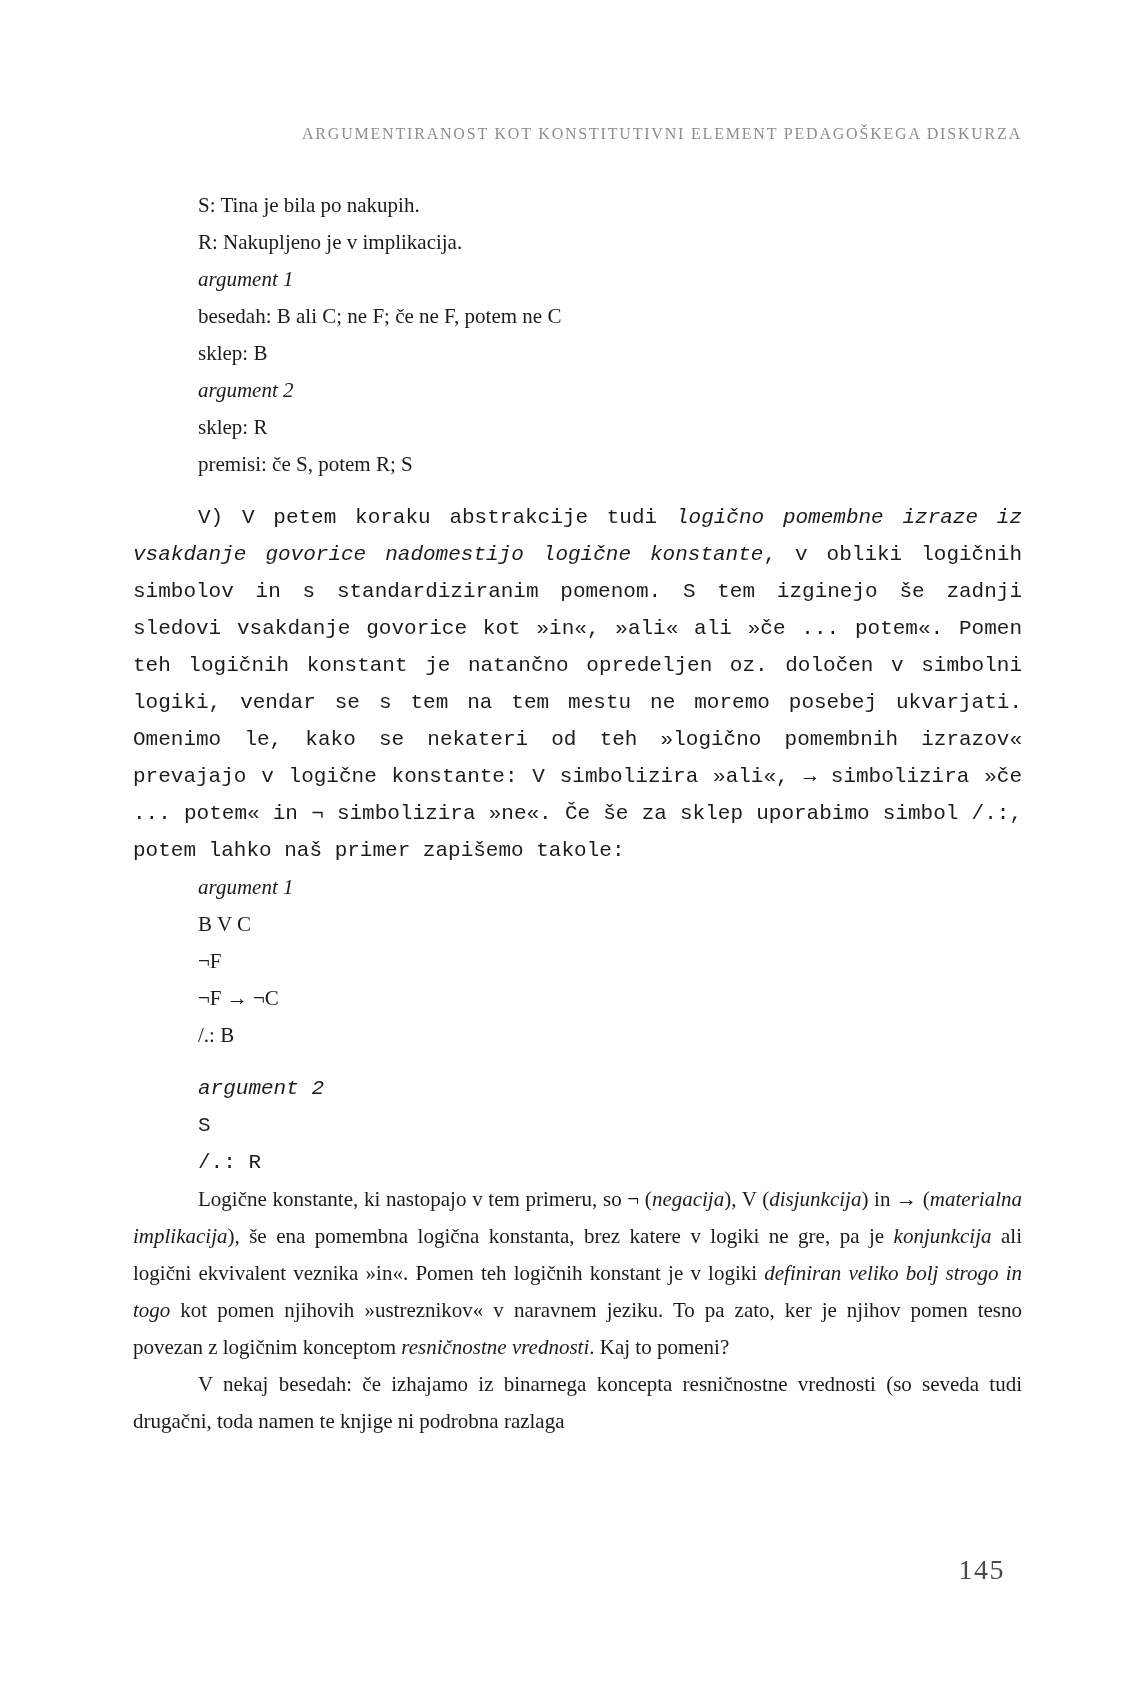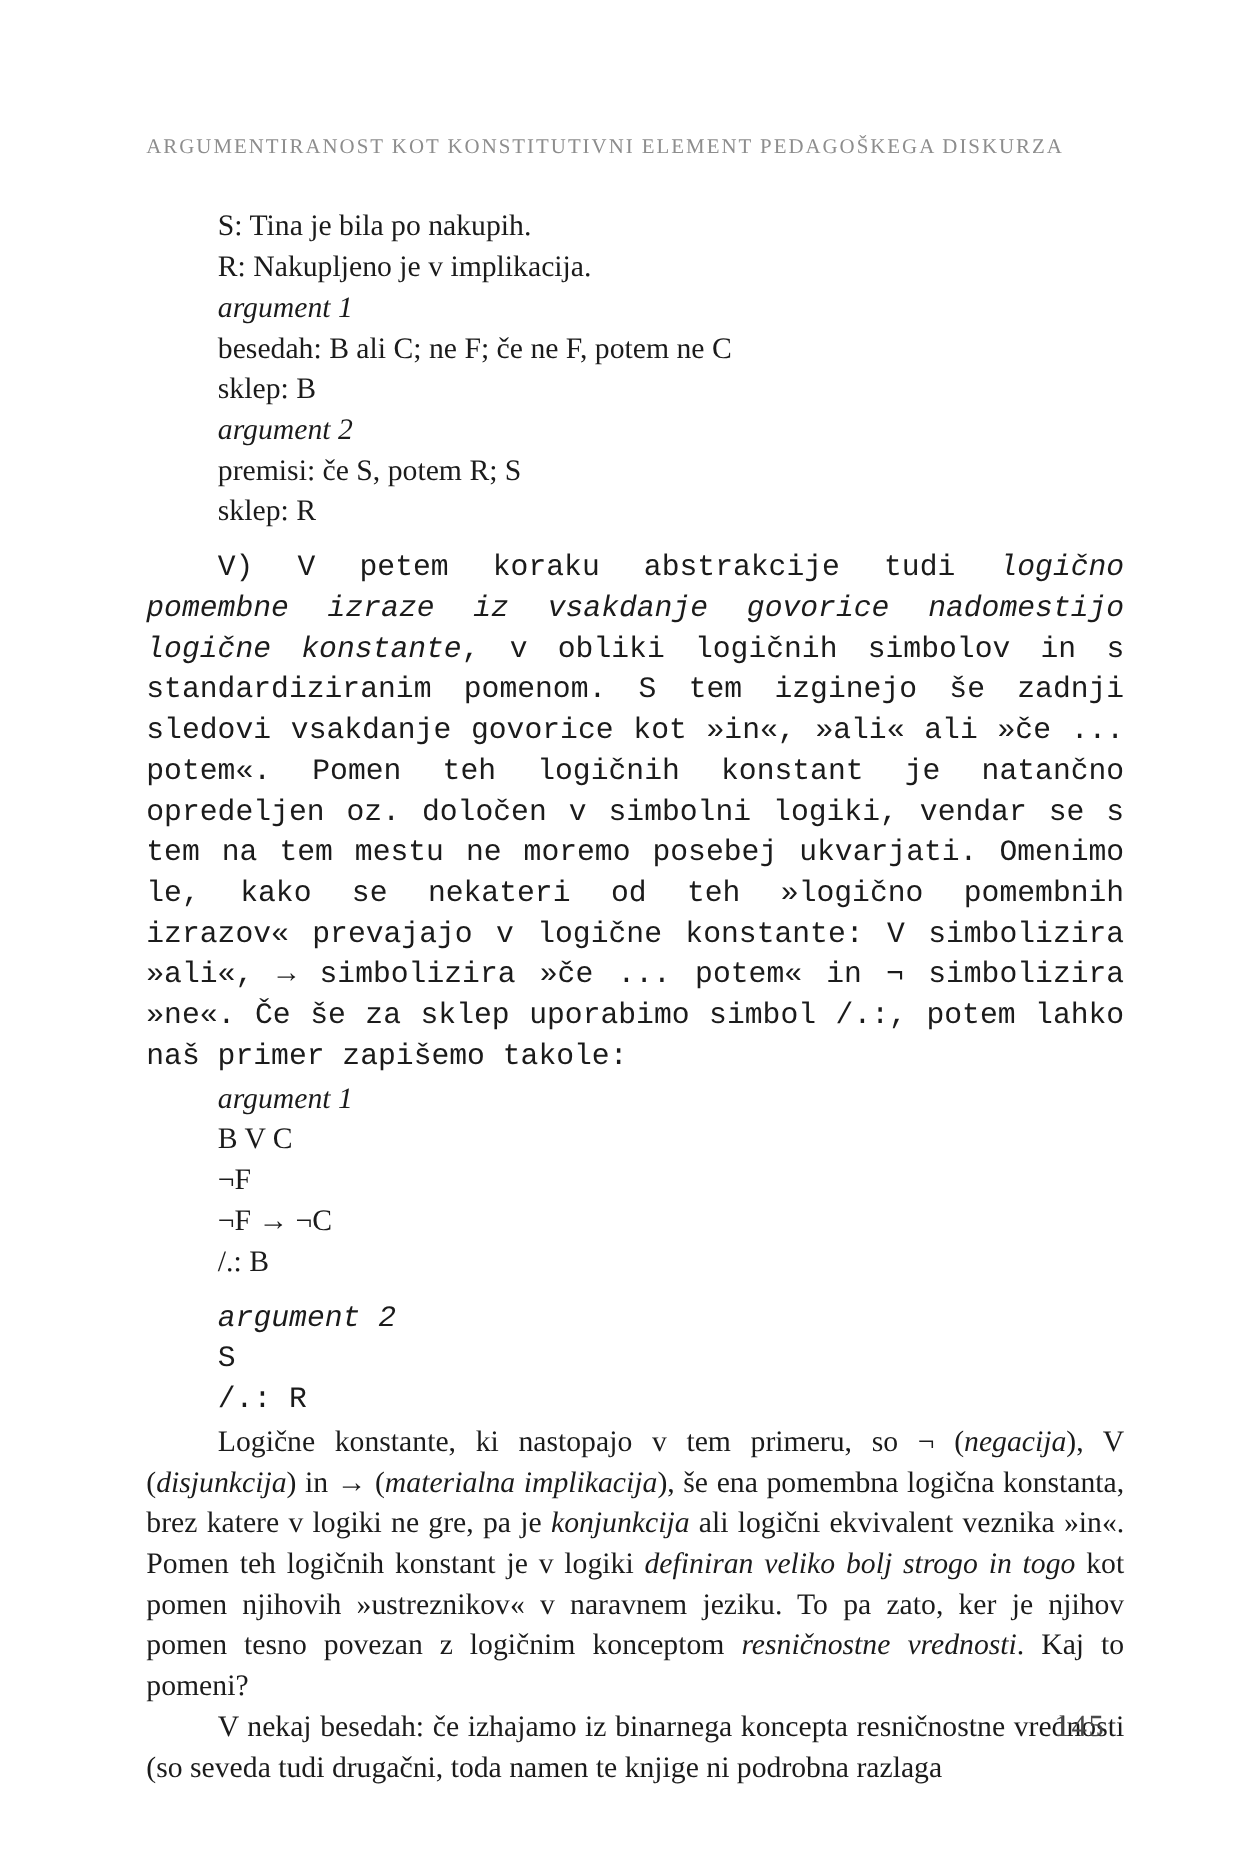--- a/index.html
+++ b/index.html
@@ -17,29 +17,29 @@
     color: var(--color-text);
     overflow: hidden;
   }
   .page {
     position: relative;
     width: 1145px;
     height: 1684px;
     padding: 122px 123px 0 133px;
   }
   .running-header {
-    text-align: left;
-    font-size: 19px;
+    text-align: right;
+    font-size: 16px;
     line-height: 23px;
     letter-spacing: 1.8px;
     color: var(--color-header);
     margin-bottom: 42px;
     white-space: nowrap;
   }
-  .body-text { font-size: 27px; line-height: 37px; }
+  .body-text { font-size: 21px; line-height: 37px; }
   .vblock { margin-left: 65px; }
   .vblock .vline { min-height: 37px; }
   .para {
     text-align: justify;
     text-indent: 65px;
   }
   .it { font-style: italic; }
   .mt14 { }
   .mt16 { margin-top: 16px; font-family: Liberation Mono, monospace; }
   .page-number {
@@ -62,22 +62,22 @@
   <section class="body-text vblock">
       <div class="vline"><span>S: Tina je bila po nakupih.</span></div>
       <div class="vline"><span>R: Nakupljeno je v implikacija.</span></div>
     </section>
 
   <section class="body-text vblock mt14">
       <div class="vline"><span class="it">argument 1</span></div>
       <div class="vline"><span>besedah: B ali C; ne F; če ne F, potem ne C</span></div>
       <div class="vline"><span>sklep: B</span></div>
       <div class="vline"><span class="it">argument 2</span></div>
+      <div class="vline"><span>sklep: R</span></div>
       <div class="vline"><span>premisi: če S, potem R; S</span></div>
-      <div class="vline"><span>sklep: R</span></div>
     </section>
 
   <p class="body-text para mt16"><span>V) V petem koraku abstrakcije tudi </span><span class="it">logično pomembne izraze iz vsakdanje govorice nadomestijo logične konstante</span><span>, v obliki logičnih simbolov in s standardiziranim pomenom. S tem izginejo še zadnji sledovi vsakdanje govorice kot »in«, »ali« ali »če ... potem«. Pomen teh logičnih konstant je natančno opredeljen oz. določen v simbolni logiki, vendar se s tem na tem mestu ne moremo posebej ukvarjati. Omenimo le, kako se nekateri od teh »logično pomembnih izrazov« prevajajo v logične konstante: V simbolizira »ali«, → simbolizira »če ... potem« in ¬ simbolizira »ne«. Če še za sklep uporabimo simbol /.:, potem lahko naš primer zapišemo takole:</span></p>
 
   <section class="body-text vblock mt14">
       <div class="vline"><span class="it">argument 1</span></div>
       <div class="vline"><span>B V C</span></div>
       <div class="vline"><span>¬F</span></div>
       <div class="vline"><span>¬F → ¬C</span></div>
       <div class="vline"><span>/.: B</span></div>

